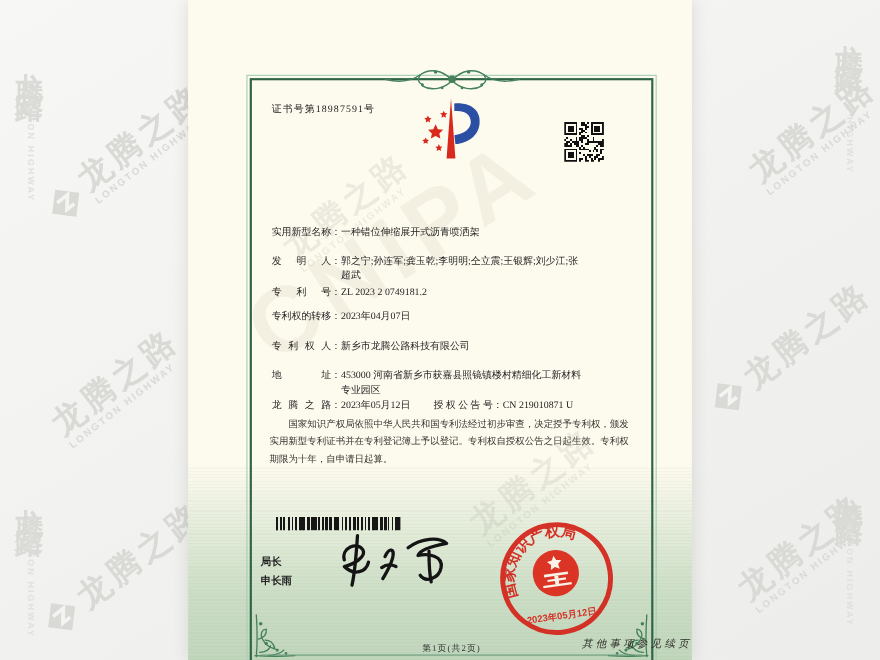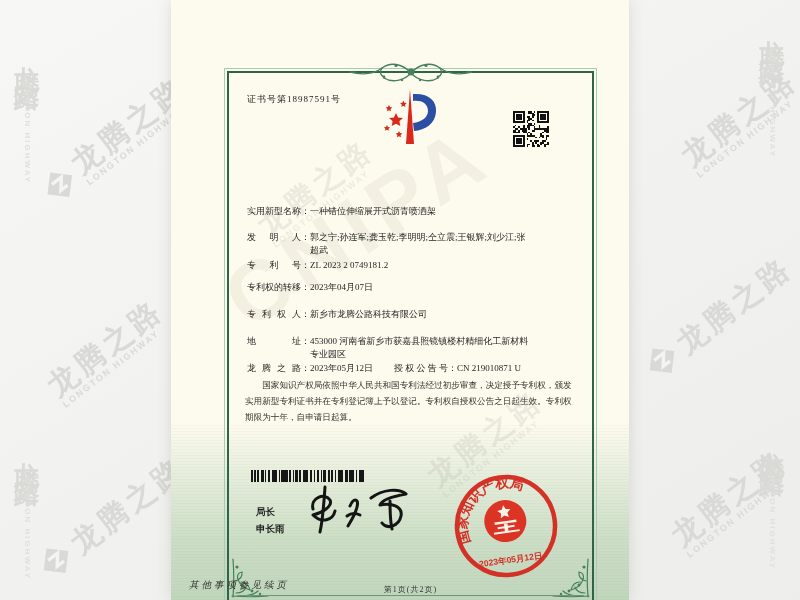--- a/index.html
+++ b/index.html
@@ -60,30 +60,30 @@
   .paras{position:absolute;left:16px;right:16px;top:304px;font-size:8.6px;
     line-height:16px;color:#35352f;}
   .paras p{margin:0;text-indent:2em;}
 
   .barcode{position:absolute;left:22px;top:397px;width:113px;height:12px;
     background:
      repeating-linear-gradient(90deg,#161616 0 1.5px,rgba(0,0,0,0) 1.5px 3.5px),
      repeating-linear-gradient(90deg,#161616 0 1px,rgba(0,0,0,0) 1px 6px),
      repeating-linear-gradient(90deg,#161616 0 2px,rgba(0,0,0,0) 2px 11px);}
 
-  .signer{position:absolute;left:27px;top:430px;font-size:9.5px;font-weight:bold;
+  .signer{position:absolute;left:8px;top:430px;font-size:9.5px;font-weight:bold;
     font-family:"Liberation Sans","DejaVu Sans",sans-serif;color:#222;line-height:17px;}
   .signature{position:absolute;left:68px;top:406px;width:130px;height:62px;}
 
   .seal{position:absolute;left:222px;top:398px;width:110px;height:110px;opacity:.95;}
 
   .page-ind{position:absolute;left:0;right:0;top:511px;text-align:center;
     font-size:8px;letter-spacing:1px;color:#333;}
 
-  .footer-note{position:absolute;left:18px;right:0;bottom:8px;text-align:left;z-index:1;
+  .footer-note{position:absolute;left:18px;right:0;bottom:8px;text-align:right;z-index:1;
     font-size:9.5px;font-style:italic;letter-spacing:3px;color:#2e2e28;}
 </style>
 </head>
 <body>
 
 <div class="canvas">
 
   <div class="wm-layer">
     <div class="wm-v" style="left:10px;top:46px;">
       <span class="cn">龙腾之路</span>

